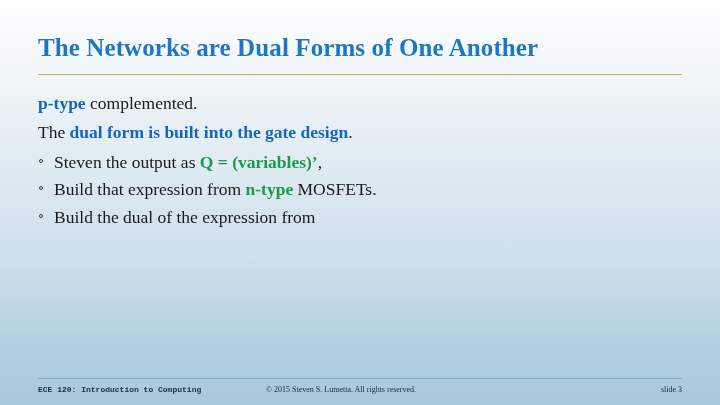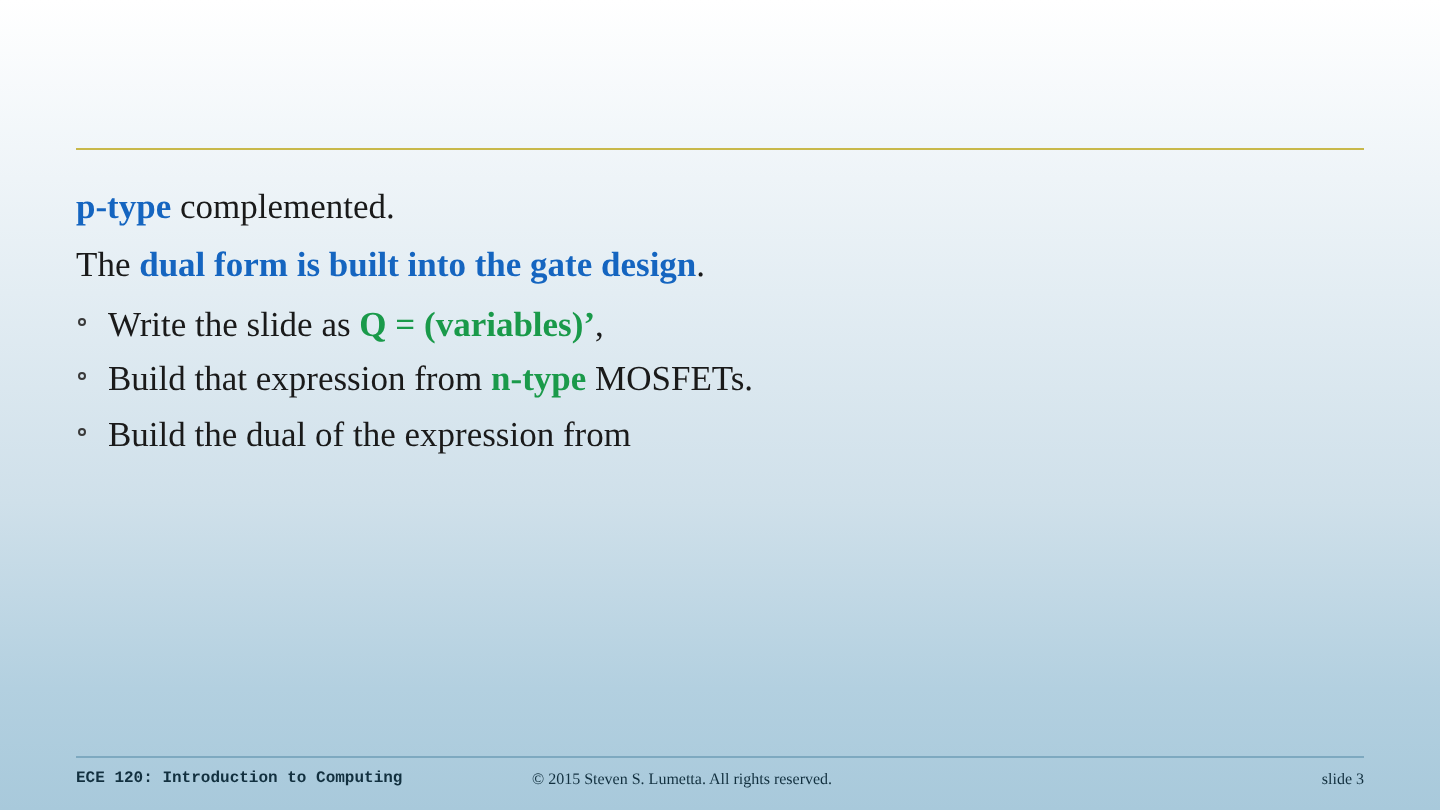--- a/index.html
+++ b/index.html
@@ -120,37 +120,38 @@
     right: 0;
     top: 0;
     font-weight: normal;
   }
 </style>
 </head>
 <body>
 
 <div class="slide">
 
+  <div class="title">The Networks are Dual Forms of One Another</div>
   <div class="title-rule"></div>
 
   <div class="body">
 
     <div class="para">
       <span class="ln"><span class="bold-blue">p-type</span><span> complemented.</span></span>
     </div>
 
     <div class="para">
       <span>The </span><span class="bold-blue">dual form is built into the gate design</span><span>.</span>
     </div>
 
 
     <div class="bullets">
 
       <div class="bullet">
-        <span class="dot"></span><span>Write the slide as </span><span class="bold-green">Q = (variables)’</span><span>,</span>
+        <span class="dot"></span><span>Steven the output as </span><span class="bold-green">Q = (variables)’</span><span>,</span>
       </div>
 
       <div class="bullet">
         <span class="dot"></span><span>Build that expression from </span><span class="bold-green">n-type</span><span> MOSFETs.</span>
       </div>
 
       <div class="bullet">
         <span class="dot"></span><span>Build the dual of the expression from</span>
       </div>
 

